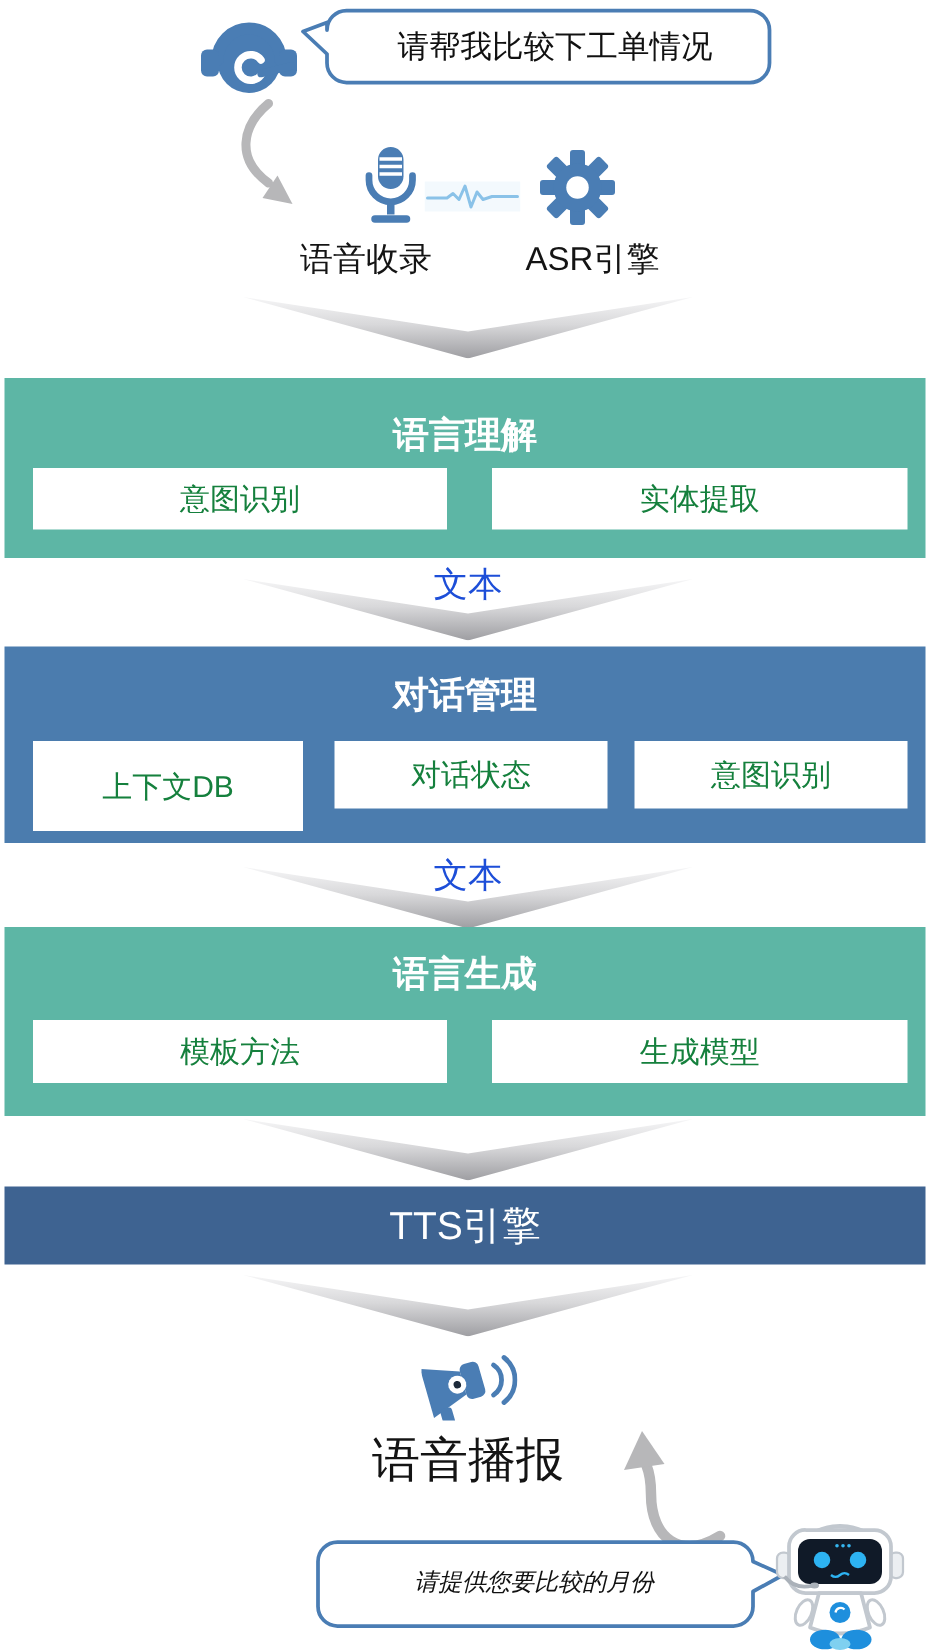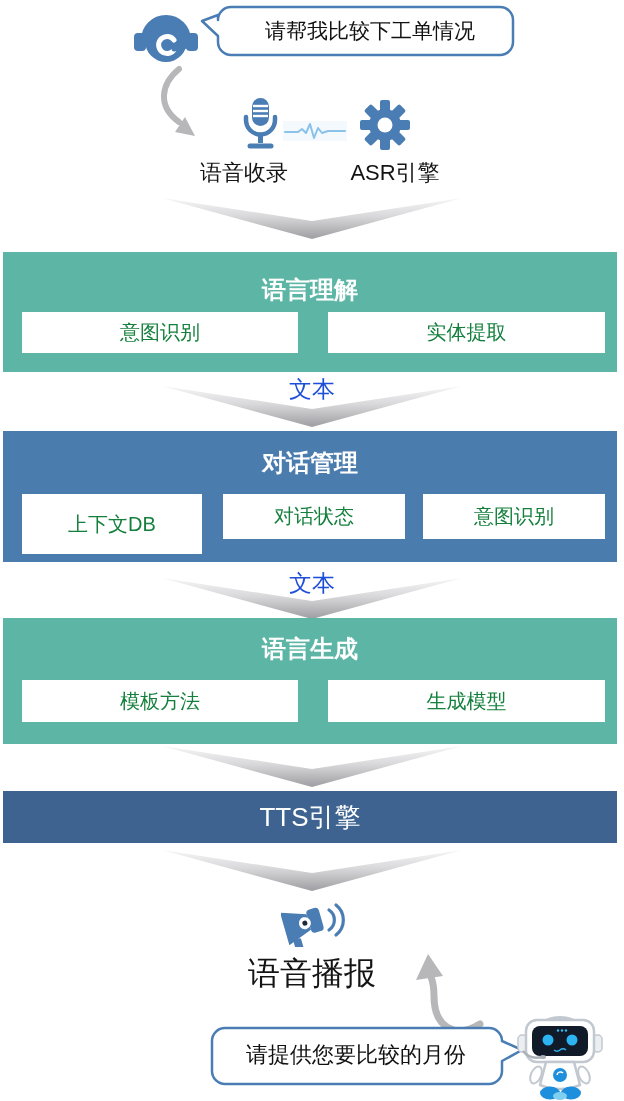--- a/index.html
+++ b/index.html
@@ -150,21 +150,21 @@
   <div class="icon-label" style="left:242px;top:952px;width:140px;font-size:32px;">语音播报</div>
 
   <svg class="abs" style="left:388px;top:946px;" width="96" height="92" viewBox="0 0 96 92">
     <path d="M92 78 C66 94 46 80 46 50 C46 40 45 36 43 31" fill="none" stroke="#b7b7b9" stroke-width="7" stroke-linecap="round"></path>
     <polygon points="40,8 28,34 55,30" fill="#b7b7b9"></polygon>
   </svg>
 
   <svg class="abs" style="left:200px;top:1022px;" width="330" height="70" viewBox="0 0 330 70">
     <path d="M25 6 H289 A13 13 0 0 1 302 19 L322 28 L302 39 V49 A13 13 0 0 1 289 62 H25 A13 13 0 0 1 12 49 V19 A13 13 0 0 1 25 6 Z" fill="#fff" stroke="#4a7db4" stroke-width="2.5" stroke-linejoin="round"></path>
   </svg>
-  <div class="bubble-text" style="left:218px;top:1034px;width:276px;height:42px;font-size:22px;">请提供您要比较的月份</div>
+  <div class="bubble-text" style="left:218px;top:1034px;width:276px;height:42px;font-size:16px;font-style:italic;">请提供您要比较的月份</div>
 
   <svg class="abs" style="left:514px;top:1013px;" width="92" height="88" viewBox="0 0 92 88">
     <path d="M30 8 Q46 1 62 8" stroke="#c2c8cf" stroke-width="3" fill="none"></path>
     <rect x="4" y="22" width="9" height="17" rx="4" fill="#eceff2" stroke="#c2c8cf" stroke-width="1.5"></rect>
     <rect x="79" y="22" width="9" height="17" rx="4" fill="#eceff2" stroke="#c2c8cf" stroke-width="1.5"></rect>
     <rect x="12" y="7" width="68" height="42" rx="11" fill="#fff" stroke="#c2c8cf" stroke-width="2.5"></rect>
     <rect x="18" y="13" width="56" height="30" rx="8" fill="#101a28"></rect>
     <circle cx="44" cy="17.5" r="1.2" fill="#35b6f0"></circle>
     <circle cx="48" cy="17.5" r="1.2" fill="#35b6f0"></circle>
     <circle cx="52" cy="17.5" r="1.2" fill="#35b6f0"></circle>

